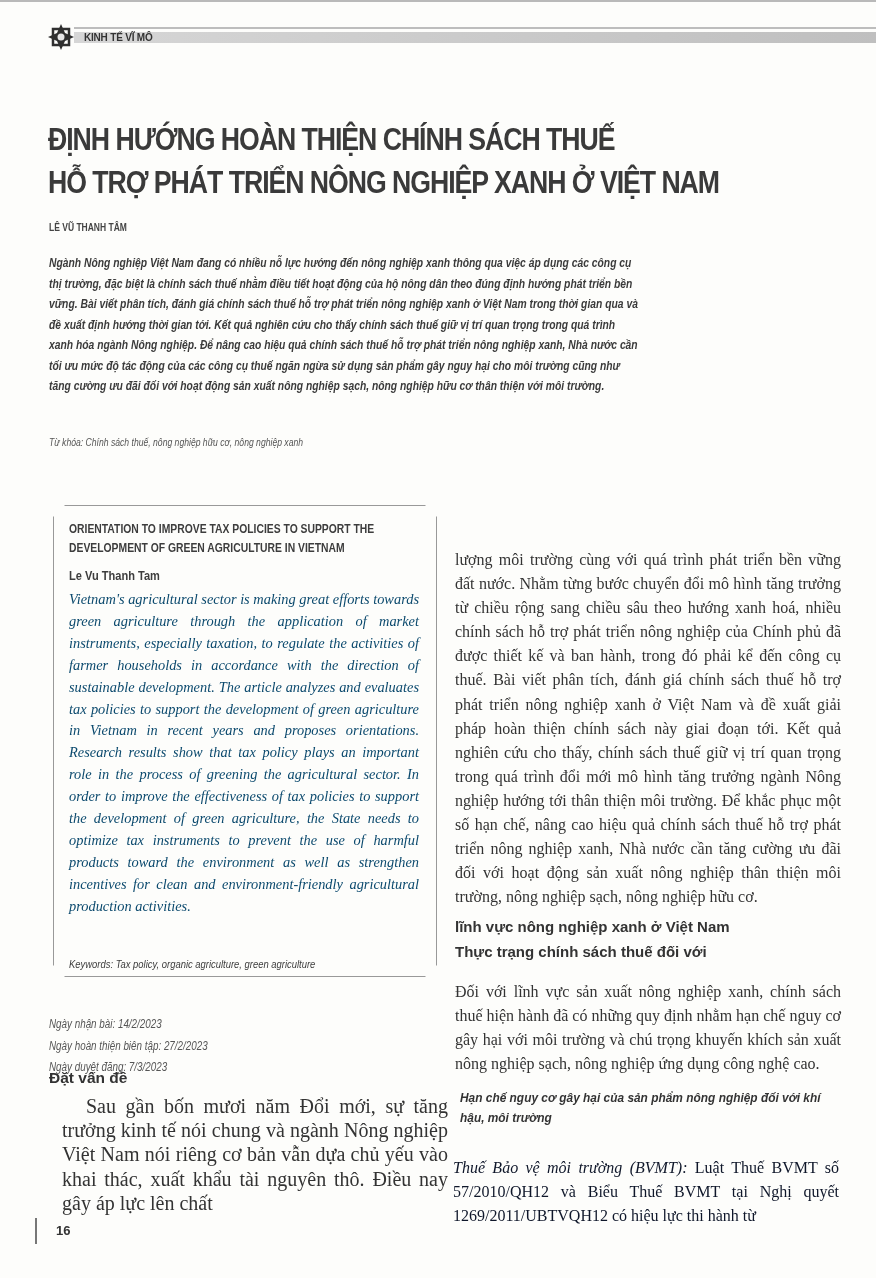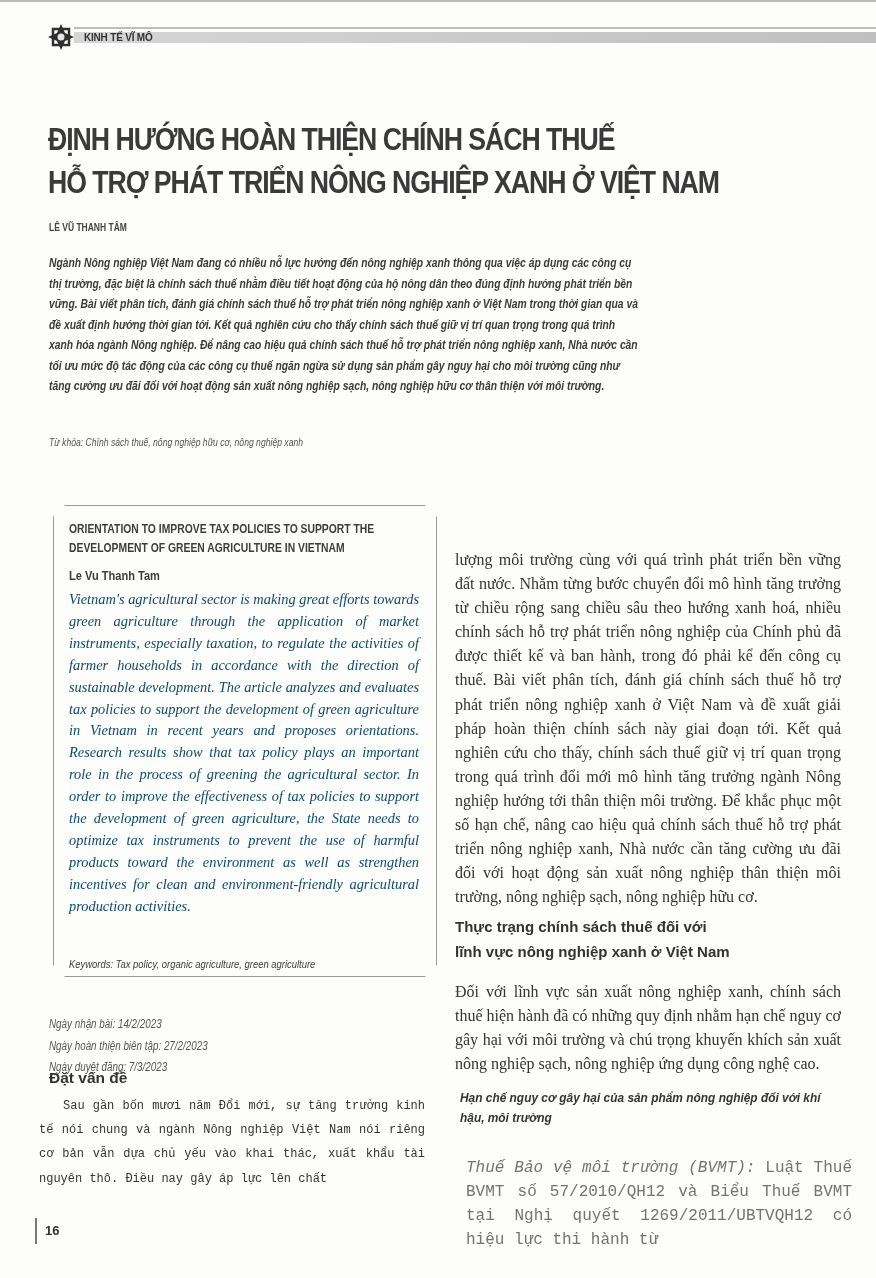--- a/index.html
+++ b/index.html
@@ -30,35 +30,35 @@
   .en-author { position:absolute; left:69px; top:568px; font-family:"Liberation Sans", sans-serif; font-weight:bold;
                font-size:13px; color:#3d3d3d; transform:scaleX(0.85); transform-origin:left top; }
   .en-abstract { position:absolute; left:69px; top:589px; width:350px; font-style:italic; font-size:14.4px;
                  line-height:21.9px; color:#0c4a6e; text-align:justify; }
   .en-keywords { position:absolute; left:69px; top:958px; font-family:"Liberation Sans", sans-serif; font-style:italic;
                  font-size:11.5px; color:#3d3d3d; transform:scaleX(0.82); transform-origin:left top; }
   .dates { position:absolute; left:49px; top:1014px; font-family:"Liberation Sans", sans-serif; font-style:italic;
            font-size:12px; line-height:21.5px; color:#555; transform:scaleX(0.82); transform-origin:left top; }
   .h2 { font-family:"Liberation Sans", sans-serif; font-weight:bold; color:#333; }
   .h2-left { position:absolute; left:49px; top:1069px; font-size:15.5px;text-align:right; }
-  .body-left { position:absolute; left:39px; top:1094px; width:386px; font-size:12px; line-height:24.2px;
-               text-align:justify; color:#333;font-family:Liberation Mono, monospace; }
+  .body-left { position:absolute; left:62px; top:1094px; width:386px; font-size:20px; line-height:24.2px;
+               text-align:justify; color:#333; }
   .body-left p, .body-right p { margin:0; text-indent:24px; }
   .body-right-1 { position:absolute; left:455px; top:532px; width:386px; font-size:16px; line-height:24.1px;
                   text-align:justify; color:#333;font-family:Liberation Serif, serif; }
   .h2-right { position:absolute; left:455px; top:914px; font-size:15px; line-height:25px; }
   .body-right-2 { position:absolute; left:455px; top:964px; width:386px; font-size:16px; line-height:24.1px;
                   text-align:justify; color:#333; }
   .h3-right { position:absolute; left:460px; top:1088px; width:390px; font-family:"Liberation Sans", sans-serif;
               font-weight:bold; font-style:italic; font-size:12.8px; line-height:19.5px; color:#333;
               transform:scaleX(0.93); transform-origin:left top; }
-  .body-right-3 { position:absolute; left:466px; top:1140px; width:386px; font-size:16px; line-height:24.1px;
-                  text-align:justify; color:#737373;font-family:Liberation Mono, monospace; }
+  .body-right-3 { position:absolute; left:453px; top:1140px; width:386px; font-size:16px; line-height:24.1px;
+                  text-align:justify; color:#0f172a; }
   .italic { font-style:italic; }
-  .page-num { position:absolute; left:35px; top:1218px; height:26px; border-left:2px solid #777; padding-left:8px;
+  .page-num { position:absolute; left:35px; top:1218px; height:26px; border-left:2px solid #777; padding-left:19px;
               font-family:"Liberation Sans", sans-serif; font-weight:bold; font-size:13px; line-height:26px; color:#333; }
 </style>
 </head>
 <body>
 
 <div class="topline"></div>
 
 <div class="header">
   <svg class="logo" viewBox="0 0 26 26">
     <polygon points="13,0 17,9 26,13 17,17 13,26 9,17 0,13 9,9" fill="#2f2f2f"></polygon>
@@ -96,22 +96,22 @@
 <div class="h2 h2-left">Đặt vấn đề</div>
 <div class="body-left">
   <p>Sau gần bốn mươi năm Đổi mới, sự tăng trưởng kinh tế nói chung và ngành Nông nghiệp Việt Nam nói riêng cơ bản vẫn dựa chủ yếu vào khai thác, xuất khẩu tài nguyên thô. Điều nay gây áp lực lên chất</p>
 </div>
 
 <div class="body-right-1">
   <p style="text-indent:0">lượng môi trường cùng với quá trình phát triển bền vững đất nước. Nhằm từng bước chuyển đổi mô hình tăng trưởng từ chiều rộng sang chiều sâu theo hướng xanh hoá, nhiều chính sách hỗ trợ phát triển nông nghiệp của Chính phủ đã được thiết kế và ban hành, trong đó phải kể đến công cụ thuế. Bài viết phân tích, đánh giá chính sách thuế hỗ trợ phát triển nông nghiệp xanh ở Việt Nam và đề xuất giải pháp hoàn thiện chính sách này giai đoạn tới. Kết quả nghiên cứu cho thấy, chính sách thuế giữ vị trí quan trọng trong quá trình đổi mới mô hình tăng trưởng ngành Nông nghiệp hướng tới thân thiện môi trường. Để khắc phục một số hạn chế, nâng cao hiệu quả chính sách thuế hỗ trợ phát triển nông nghiệp xanh, Nhà nước cần tăng cường ưu đãi đối với hoạt động sản xuất nông nghiệp thân thiện môi trường, nông nghiệp sạch, nông nghiệp hữu cơ.</p>
 </div>
 
 <div class="h2 h2-right">
+  <div>lĩnh vực nông nghiệp xanh ở Việt Nam</div>
   <div>Thực trạng chính sách thuế đối với</div>
-  <div>lĩnh vực nông nghiệp xanh ở Việt Nam</div>
 </div>
 <div class="body-right-2">
   <p>Đối với lĩnh vực sản xuất nông nghiệp xanh, chính sách thuế hiện hành đã có những quy định nhằm hạn chế nguy cơ gây hại với môi trường và chú trọng khuyến khích sản xuất nông nghiệp sạch, nông nghiệp ứng dụng công nghệ cao.</p>
 </div>
 
 <div class="h3-right">Hạn chế nguy cơ gây hại của sản phẩm nông nghiệp đối với khí hậu, môi trường</div>
 
 <div class="body-right-3">
   <p><span class="italic">Thuế Bảo vệ môi trường (BVMT):</span><span> Luật Thuế BVMT số 57/2010/QH12 và Biểu Thuế BVMT tại Nghị quyết 1269/2011/UBTVQH12 có hiệu lực thi hành từ</span></p>
 </div>

